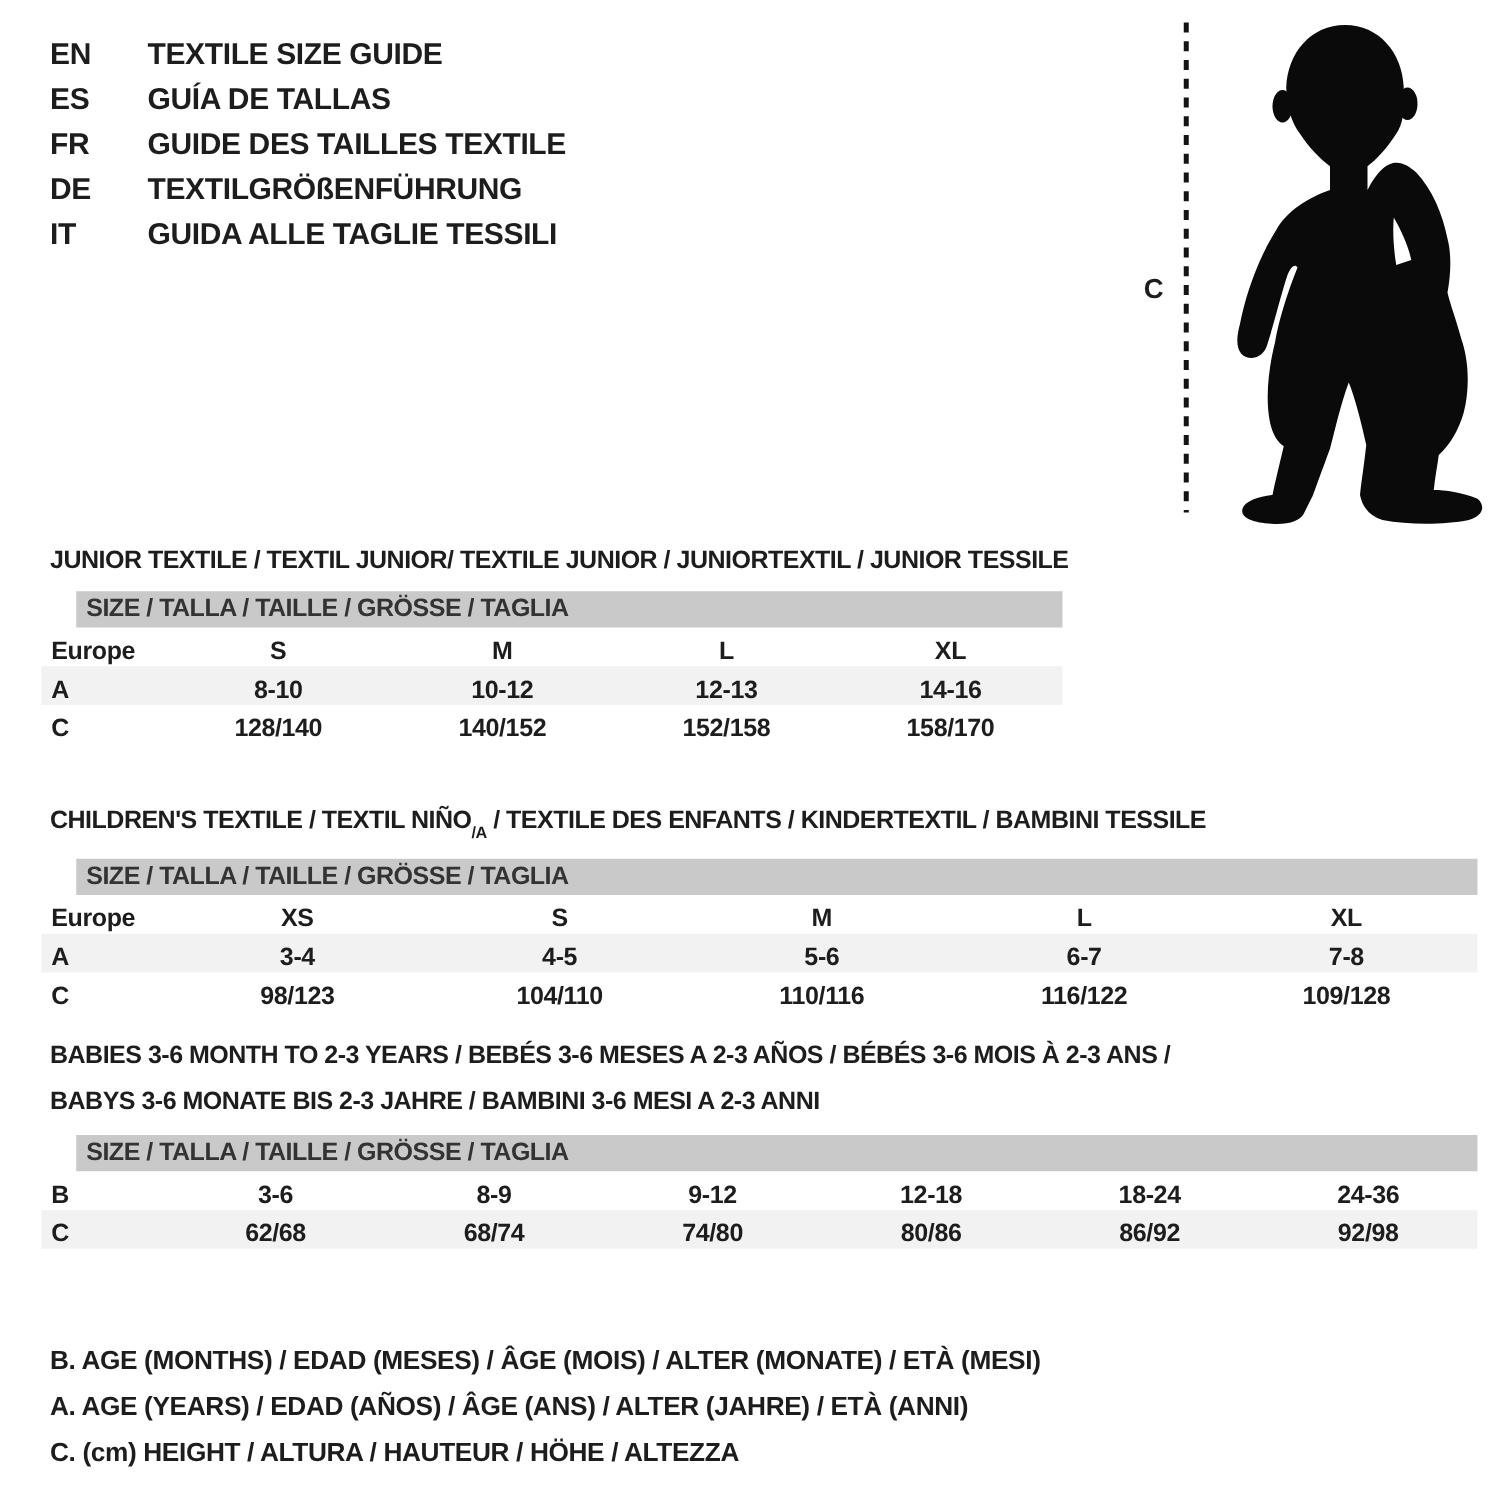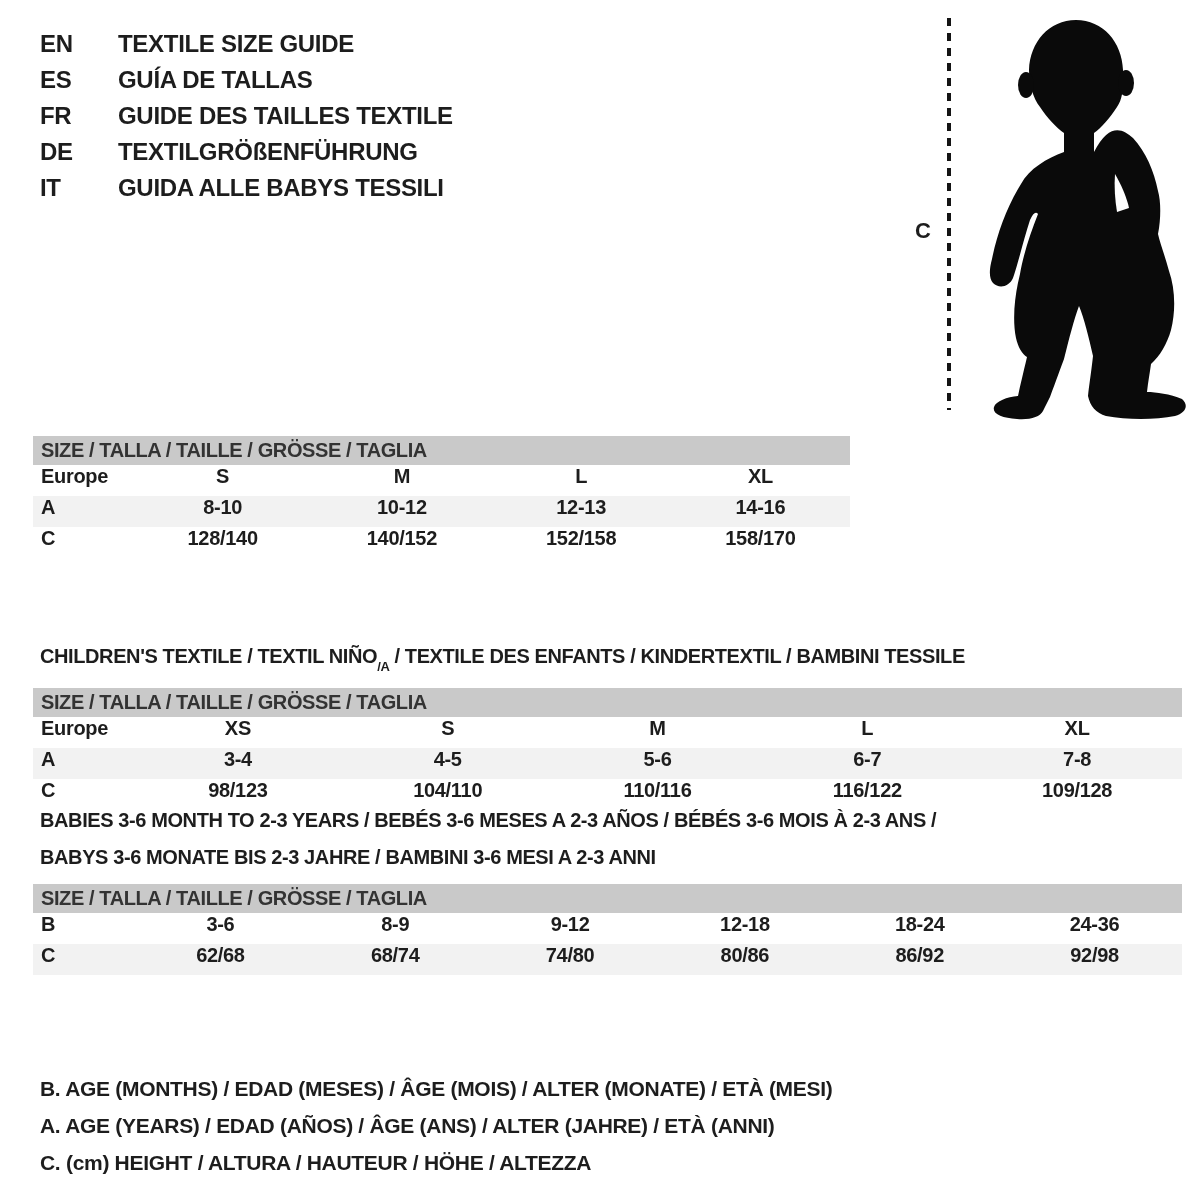--- a/index.html
+++ b/index.html
@@ -27,30 +27,30 @@
   
   .section { position: absolute; left: 33px; }
   .section-titles { padding-left: 7px; }
   .section-title { font-size: 20px; line-height: 37px; letter-spacing: -0.4px; white-space: nowrap; }
   .section-title sub { font-size: 13px; position: relative; top: 3px; }
 
   .size-table { width: 100%; margin-top: 6px; }
   .t-head {
     height: 29px; background: #c9c9c9; color: #333333;
     display: flex; align-items: center; padding-left: 8px;
-    font-size: 20px; letter-spacing: -0.4px;
+    font-size: 20px; letter-spacing: -0.4px; margin-left: 28px;
   }
-  .t-row { height: 31px; display: flex; align-items: flex-start; font-size: 20px; letter-spacing: -0.3px; }
+  .t-row { height: 31px; display: flex; align-items: flex-end; font-size: 20px; letter-spacing: -0.3px; }
   .t-row.shaded { background: #f2f2f2; }
   .t-label { width: 100px; flex: 0 0 100px; padding-left: 8px; }
   .t-cell { flex: 1 1 0; text-align: center; }
 
   #section-junior   { top: 430px; width: 817px; }
   #section-children { top: 638px; width: 1149px; }
-  #section-babies   { top: 802px; width: 1149px; }
+  #section-babies   { top: 826px; width: 1149px; }
   #section-babies .size-table { margin-top: 8px; }
 
   
   .legend { position: absolute; left: 40px; top: 1070px; }
   .legend-line { font-size: 21px; line-height: 37px; letter-spacing: -0.3px; white-space: nowrap; }
 </style>
 </head>
 <body>
 
 <div class="page">
@@ -72,21 +72,21 @@
         <span class="lang-title">GUIDE DES TAILLES TEXTILE</span>
       </div>
 
       <div class="lang-line">
         <span class="lang-code">DE</span>
         <span class="lang-title">TEXTILGRÖßENFÜHRUNG</span>
       </div>
 
       <div class="lang-line">
         <span class="lang-code">IT</span>
-        <span class="lang-title">GUIDA ALLE BABYS TESSILI</span>
+        <span class="lang-title">GUIDA ALLE TAGLIE TESSILI</span>
       </div>
     </div>
 
   <div class="figure">
     <span class="height-label">C</span>
     <svg width="260" height="418" viewBox="0 0 260 418" aria-hidden="true">
       <line x1="8" y1="12" x2="8" y2="404" stroke="#141414" stroke-width="4" stroke-dasharray="8 7"></line>
       <g transform="translate(28,0)" fill="#0a0a0a">
         <path d="M 107 14
                  C 80 14 61 36 60 64
@@ -127,20 +127,23 @@
                  C 155 91 154 78 154 64
                  C 153 36 134 14 107 14 Z"></path>
         <ellipse cx="57" cy="79" rx="8" ry="13"></ellipse>
         <ellipse cx="157" cy="77" rx="8" ry="13"></ellipse>
         <path d="M 146 168 C 152 178 158 192 160 202 L 148 206 C 146 194 145 180 146 168 Z" fill="#ffffff"></path>
       </g>
     </svg>
   </div>
 
   <div class="section" id="section-junior">
+    <div class="section-titles">
+        <div class="section-title"><span>JUNIOR TEXTILE / TEXTIL JUNIOR/ TEXTILE JUNIOR / JUNIORTEXTIL / JUNIOR TESSILE</span></div>
+      </div>
     <div class="size-table">
         <div class="t-head">SIZE / TALLA / TAILLE / GRÖSSE / TAGLIA</div>
         <div class="t-row">
           <div class="t-label">Europe</div>
           <div class="t-cell">S</div>
           <div class="t-cell">M</div>
           <div class="t-cell">L</div>
           <div class="t-cell">XL</div>
         </div>
         <div class="t-row shaded">

